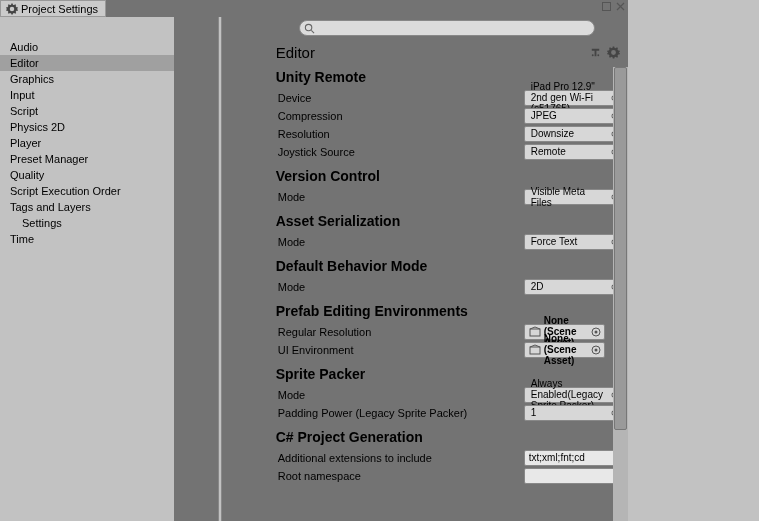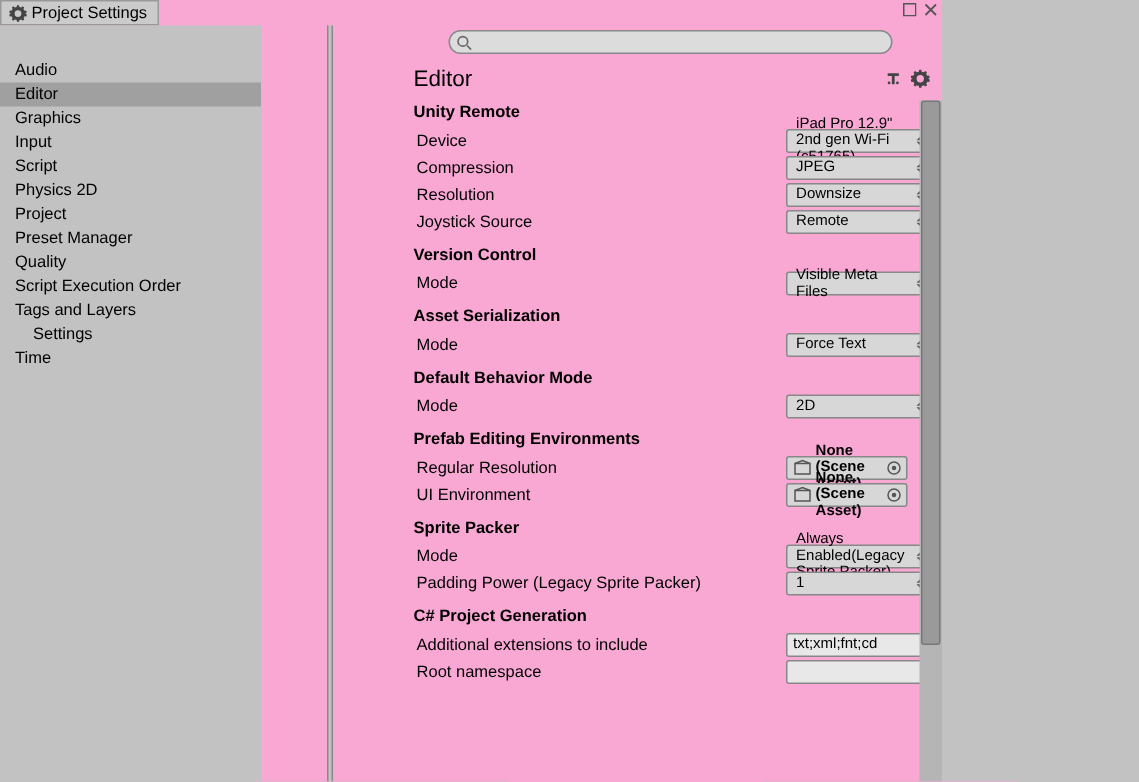--- a/index.html
+++ b/index.html
@@ -1,17 +1,17 @@
 <!DOCTYPE html>
 <html><head>
 <meta charset="utf-8">
 <style>
 * { box-sizing: border-box; margin: 0; padding: 0; font-family: Arial, Helvetica, sans-serif; }
 body { background: #c2c2c2; font-size: 11px; color: #000; overflow: hidden; }
-.window { width: 628px; height: 521px; background: #f9a8d4; position: relative; }
+.window { width: 628px; height: 521px; background: #737373; position: relative; }
 .titlebar { height: 17px; display: flex; align-items: center; }
 .tab-title { background: #cbcbcb; border: 1px solid #999; padding: 1px 7px 1px 5px; display: flex; align-items: center; height: 17px; font-size: 11px; }
 .tab-title svg { margin-right: 3px; }
 .win-icons { position: absolute; top: 0; right: 2px; display: flex; gap: 2px; align-items: center; }
 .win-icons span { width: 12px; height: 12px; display: inline-flex; align-items: center; justify-content: center; font-size: 10px; color: #555; cursor: pointer; }
 .columns { display: flex; height: calc(100% - 17px); gap: 44px; }
 .divider-v { width: 4px; background: #c2c2c2; border-left: 1px solid #888; border-right: 1px solid #888; cursor: col-resize; }
 .sidebar { width: 196px; background: #c2c2c2; padding-top: 22px; }
 .sidebar-item { padding: 1px 0 1px 10px; height: 16px; display: flex; align-items: center; font-size: 11px; cursor: pointer; }
 .sidebar-item.selected { background: #a0a0a0; }
@@ -21,21 +21,21 @@
 .content-area { flex: 1; display: flex; flex-direction: column; position: relative; }
 .searchbar-row { height: 22px; display: flex; align-items: center; justify-content: center; padding: 3px 8px; }
 .searchbar { width: 296px; height: 16px; background: #dcdcdc; border: 1px solid #888; border-radius: 8px; display: flex; align-items: center; padding: 0 4px; }
 .searchbar svg { margin-right: 2px; flex-shrink: 0; }
 .searchbar input { flex: 1; border: none; background: transparent; outline: none; font-size: 10px; }
 .inspector-header { display: flex; align-items: center; justify-content: space-between; padding: 2px 8px 4px 10px; height: 28px; }
 .inspector-title { font-size: 15px; font-weight: normal; }
 .inspector-icons { display: flex; gap: 4px; align-items: center; }
 .inspector-icons span { width: 14px; height: 14px; display: inline-flex; align-items: center; justify-content: center; cursor: pointer; }
 .scroll-pane { flex: 1; overflow-y: auto; overflow-x: hidden; padding: 0 2px 0 10px; position: relative; }
-.section-heading { font-weight: bold; font-size: 11px; margin-top: 8px; margin-bottom: 4px; }
+.section-heading { font-weight: bold; font-size: 14px; margin-top: 8px; margin-bottom: 4px; }
 .section-heading.first { margin-top: 2px; }
 .prop-row { display: flex; align-items: center; height: 17px; margin-bottom: 1px; }
 .prop-label { width: 248px; padding-left: 2px; font-size: 11px; flex-shrink: 0; }
 .prop-value { flex: 1; margin-right: 4px; }
 .dropdown { background: #d7d7d7; border: 1px solid #888; border-radius: 2px; height: 16px; display: flex; align-items: center; padding: 0 18px 0 6px; font-size: 10px; position: relative; cursor: pointer; }
 .dropdown::after { content: ""; position: absolute; right: 4px; top: 3px; width: 6px; height: 8px; background: linear-gradient(#555,#555), linear-gradient(#555,#555); background-size: 6px 1px, 1px 6px; background-repeat: no-repeat; }
 .dropdown .arrows { position: absolute; right: 4px; top: 50%; transform: translateY(-50%); display: flex; flex-direction: column; gap: 1px; }
 .dropdown .arrows::before { content: ""; width: 0; height: 0; border-left: 3px solid transparent; border-right: 3px solid transparent; border-bottom: 3px solid #555; }
 .dropdown .arrows::after { content: ""; width: 0; height: 0; border-left: 3px solid transparent; border-right: 3px solid transparent; border-top: 3px solid #555; }
 .dropdown::after { display: none; }
@@ -86,21 +86,21 @@
       <div class="sidebar-item">
           <span>Input</span>
         </div>
       <div class="sidebar-item">
           <span>Script</span>
         </div>
       <div class="sidebar-item">
           <span>Physics 2D</span>
         </div>
       <div class="sidebar-item">
-          <span>Project</span>
+          <span>Player</span>
         </div>
       <div class="sidebar-item">
           <span>Preset Manager</span>
         </div>
       <div class="sidebar-item">
           <span>Quality</span>
         </div>
       <div class="sidebar-item">
           <span>Script Execution Order</span>
         </div>

